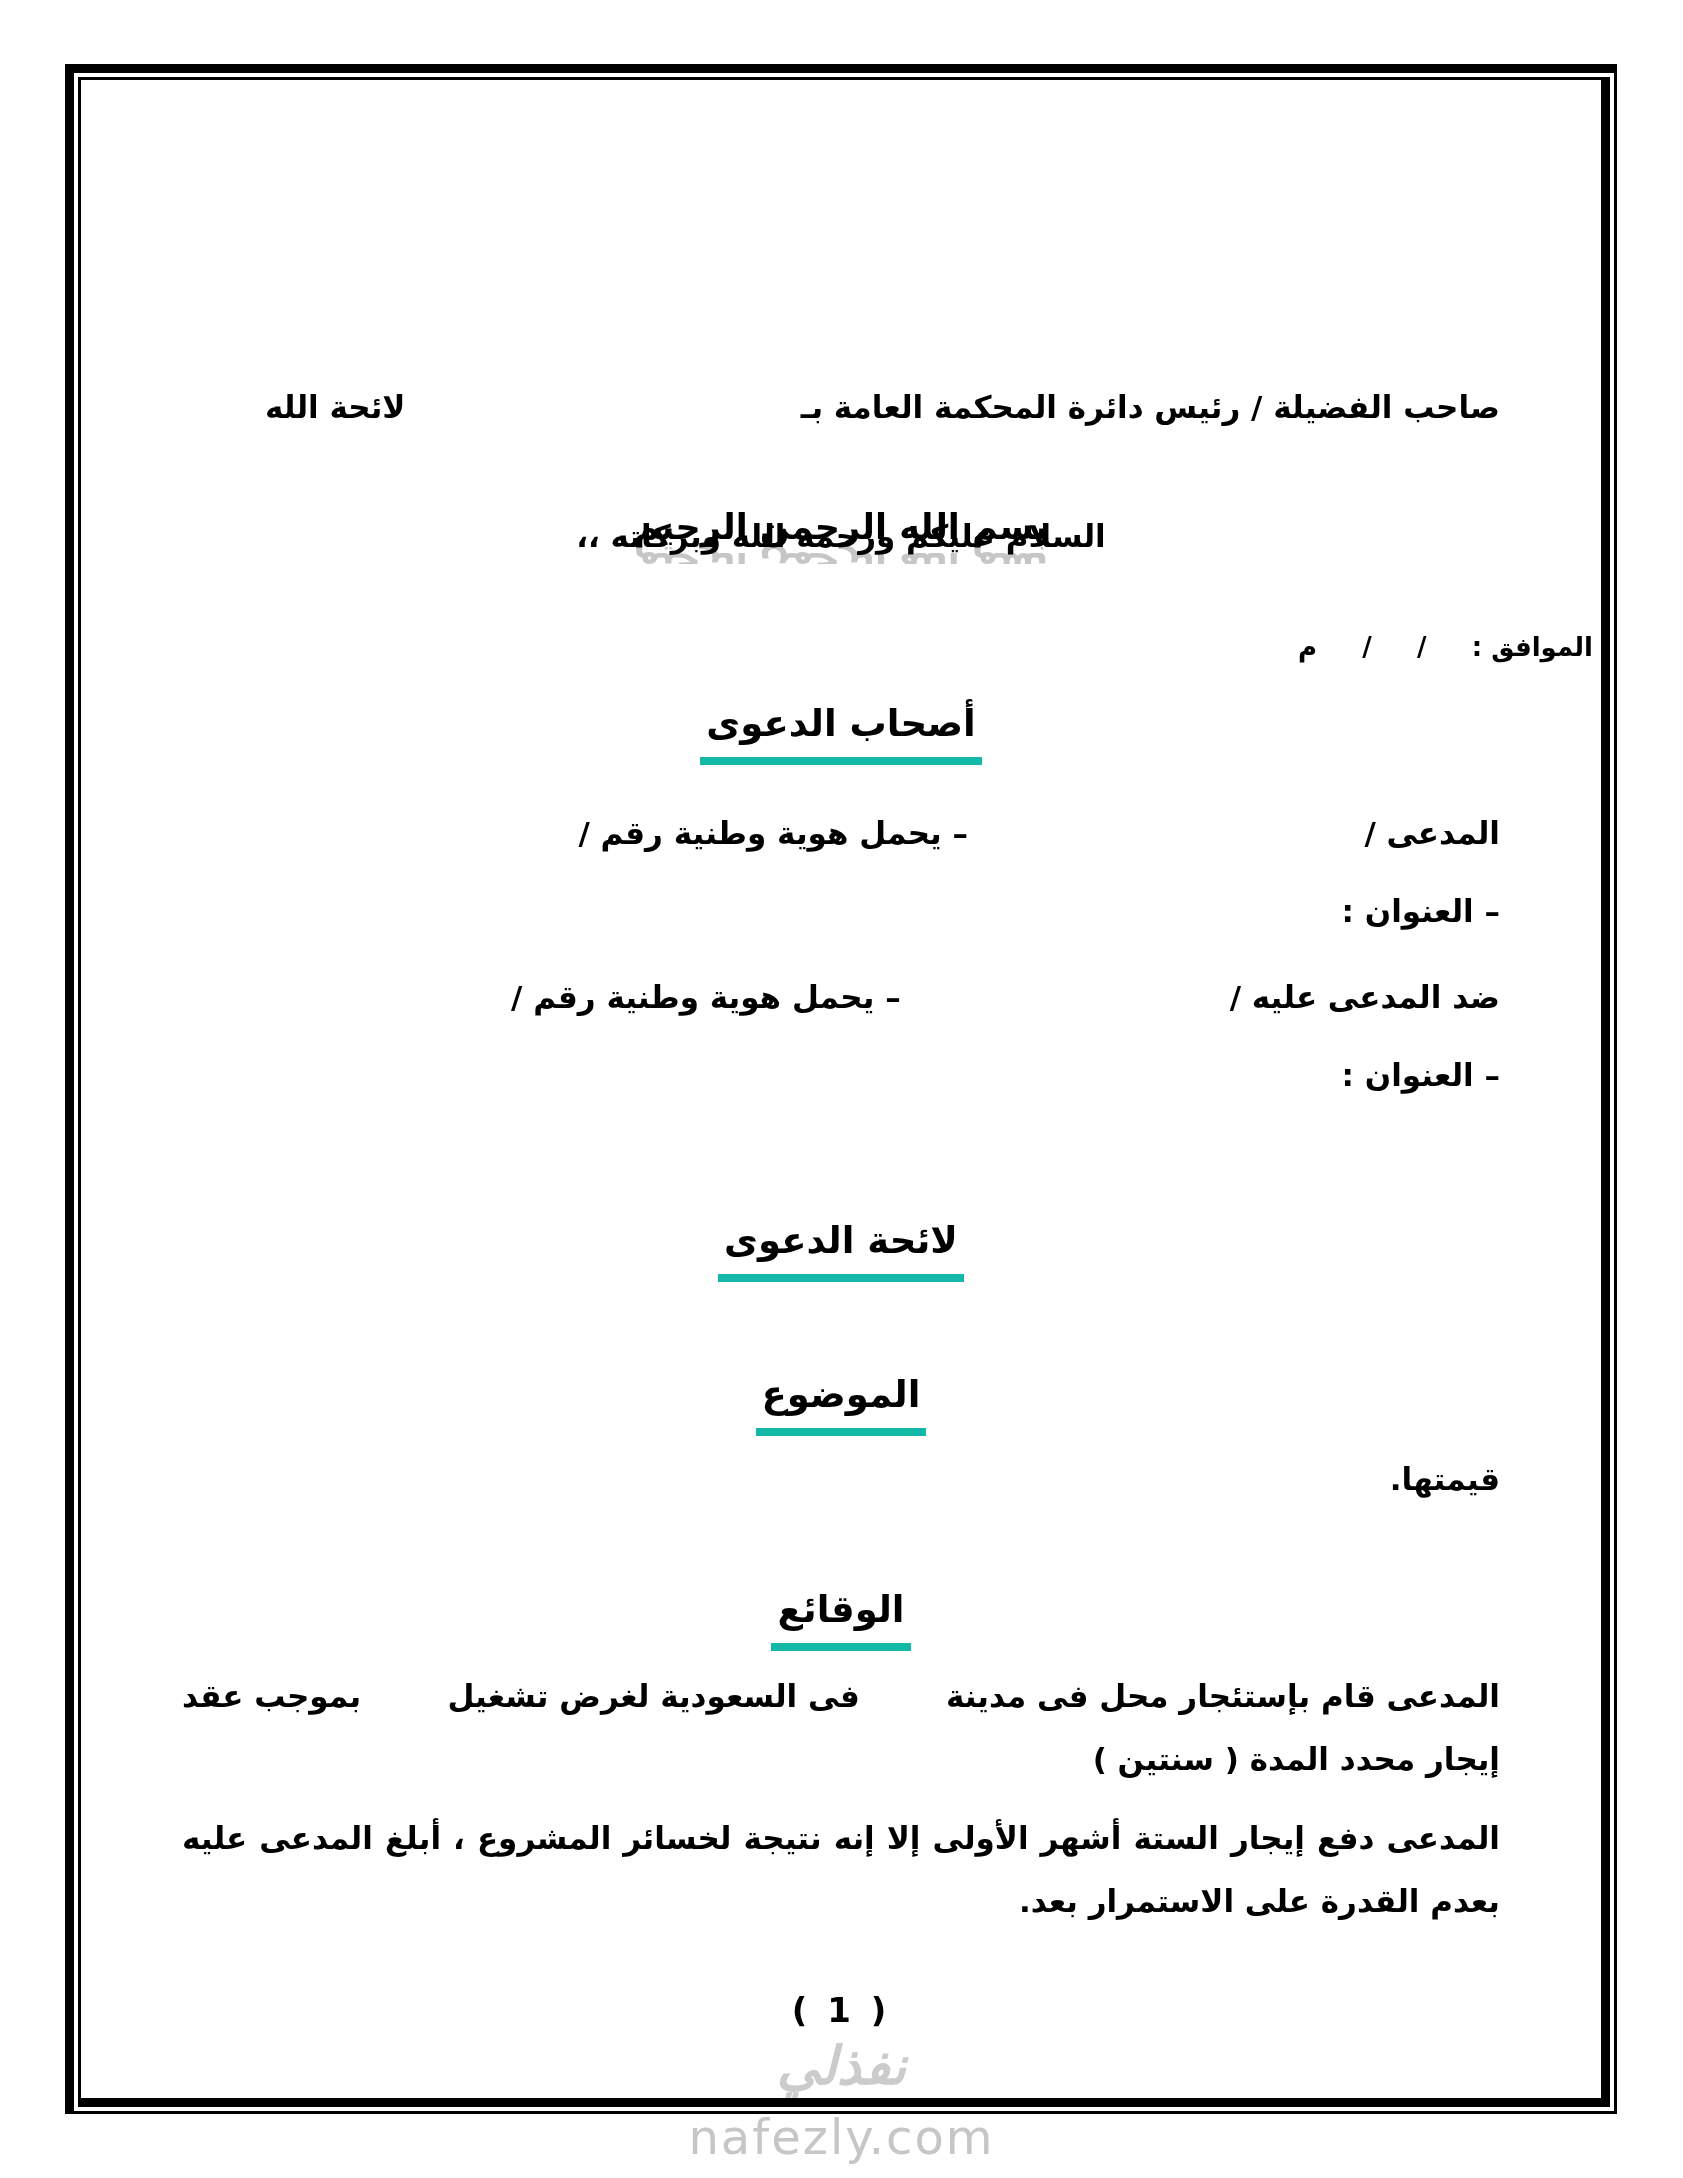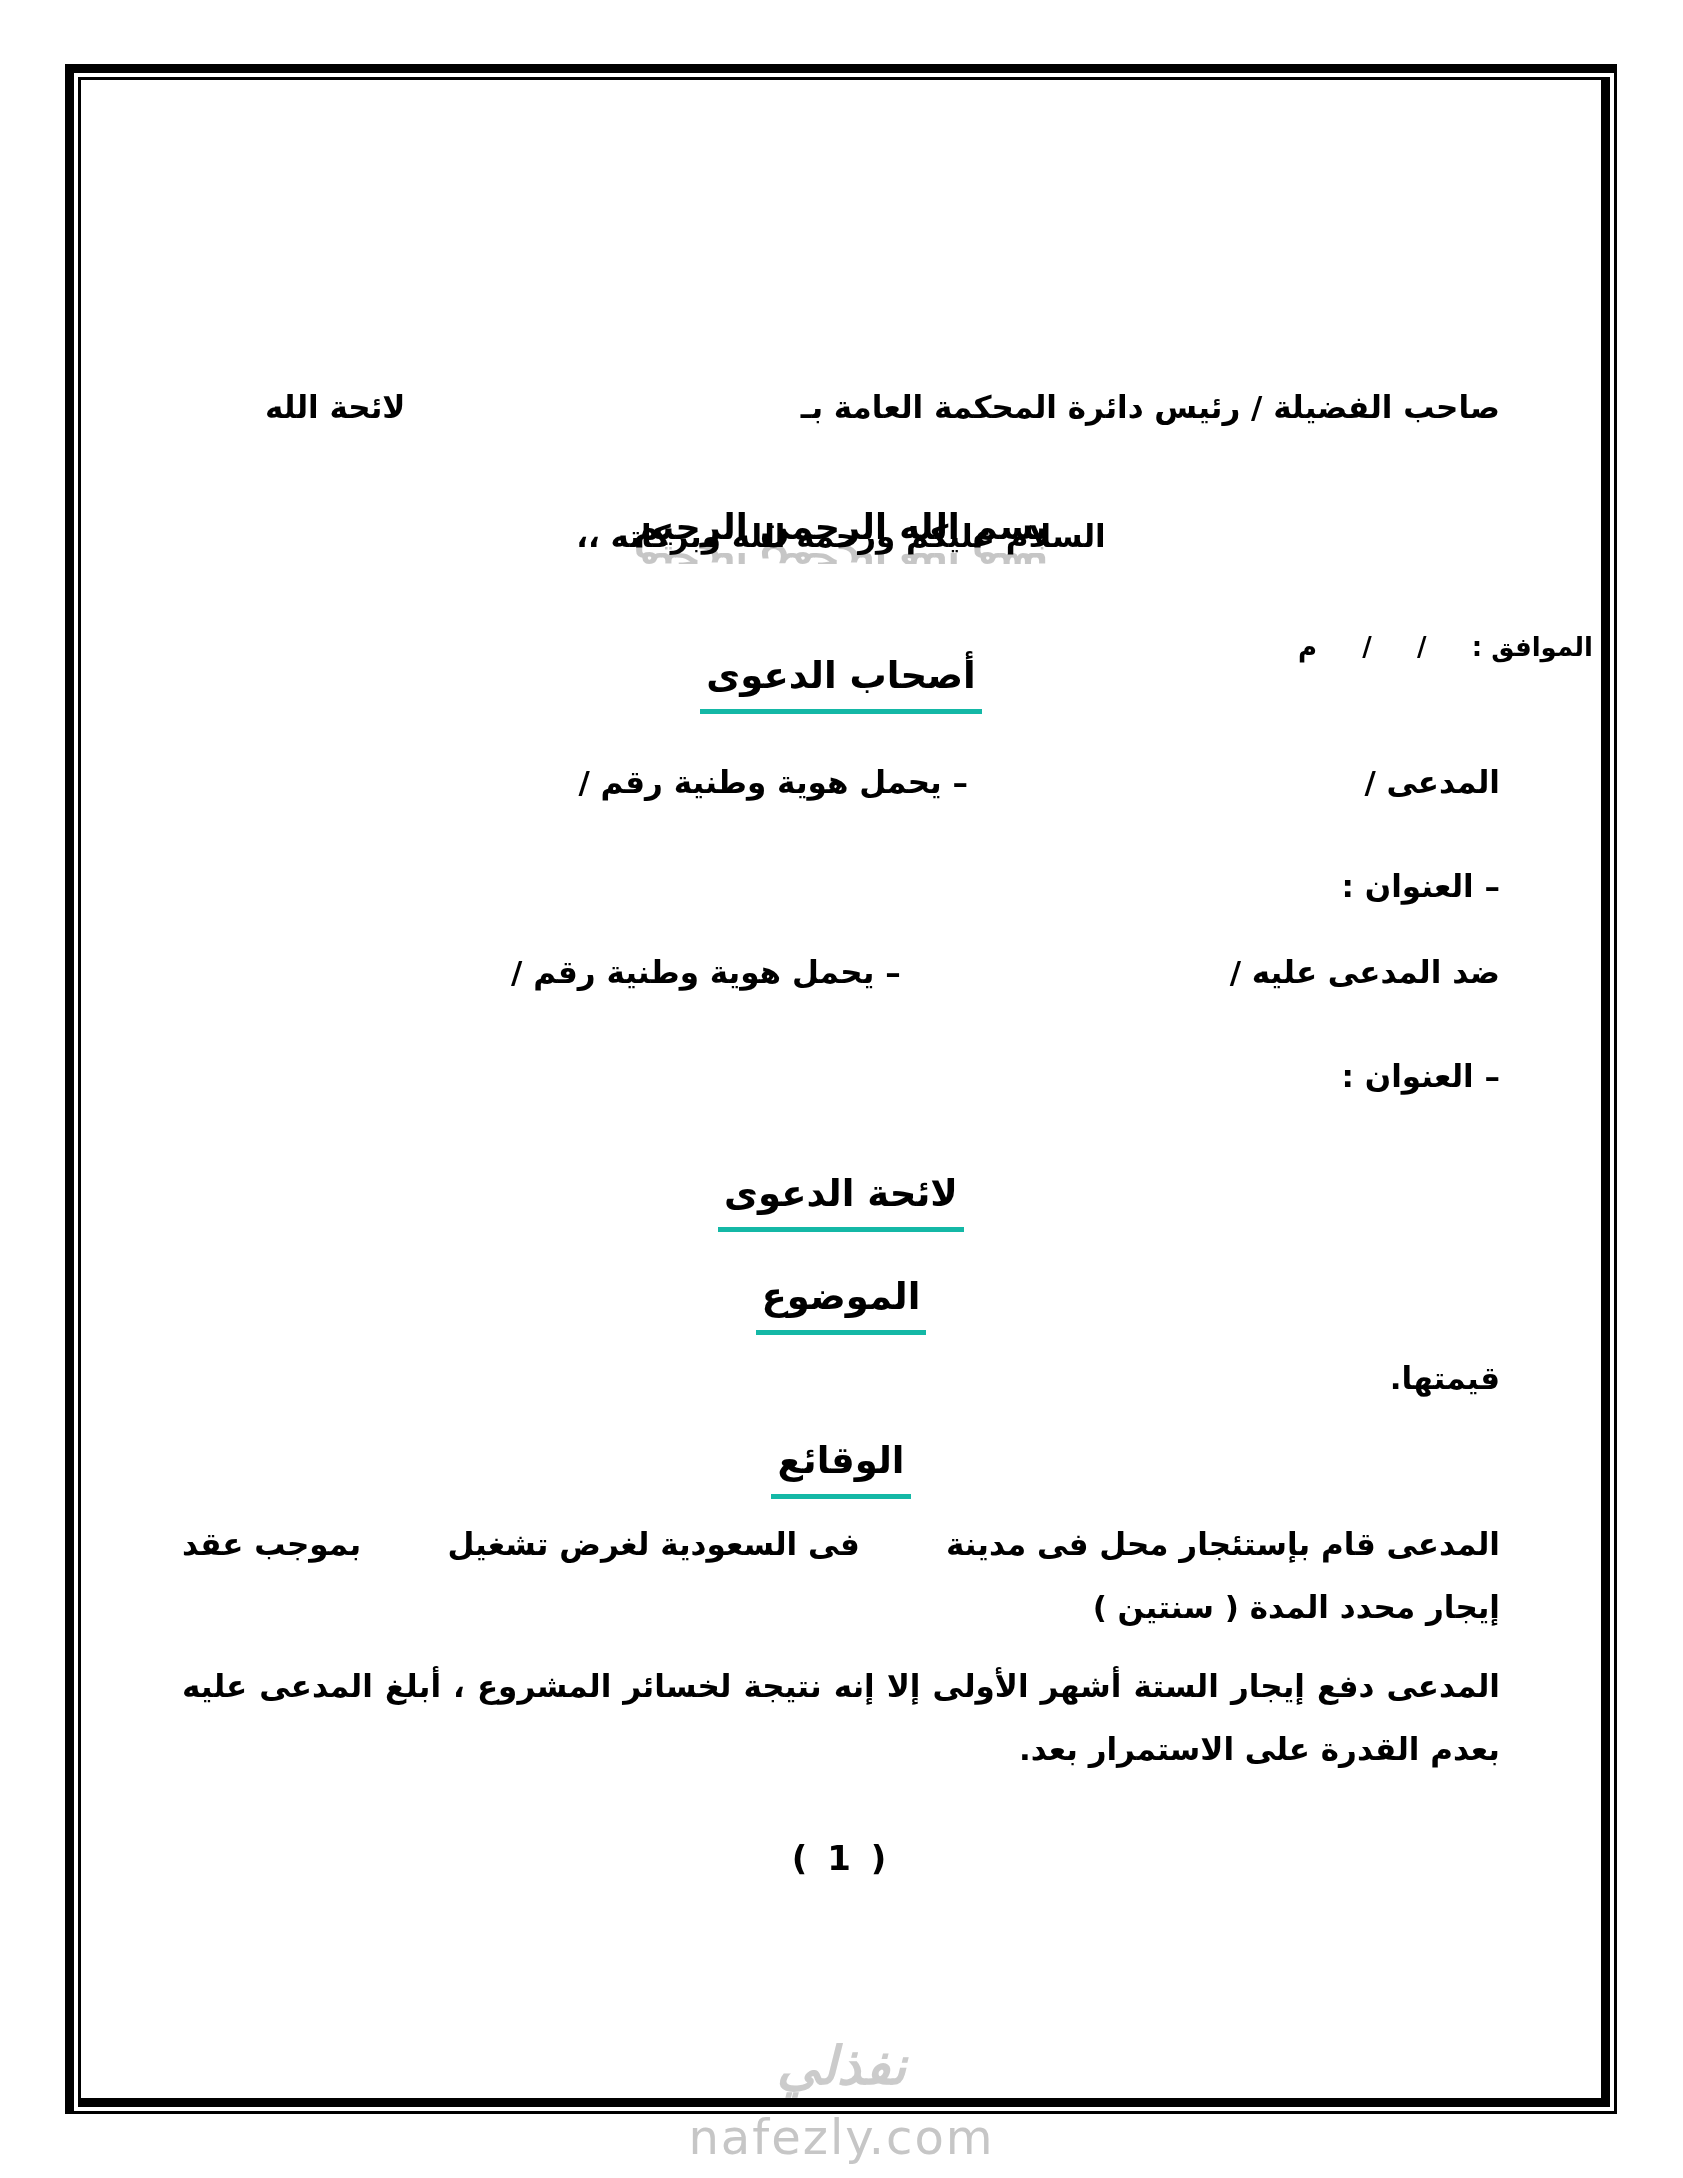--- a/index.html
+++ b/index.html
@@ -122,35 +122,36 @@
   .row-greeting {
     margin-top: 85px;
     text-align: center;
   }
 
   .h-row { text-align: center; }
   .heading {
     display: inline-block;
     font-size: 37px;
     line-height: 50px;
-    border-bottom: 5px solid #14b8a6;
+    border-bottom: 8px solid #14b8a6;
     padding: 0 6px 8px 6px;
+    margin-top: 48px;
   }
   .h-parties { margin-top: 93px; }
   .h-claim   { margin-top: 71px; }
   .h-subject { margin-top: 40px; }
   .h-details { margin-top: 65px; }
   .h-facts   { margin-top: 26px; }
 
   .row-party {
     display: flex;
     justify-content: space-between;
   }
   .row-plaintiff { margin-top: 46px; }
-  .row-address   { margin-top: 60px; }
+  .row-address   { margin-top: 34px; }
   .row-defendant { margin-top: 42px; }
   .spacer { width: 0; }
 
   .para {
     font-size: 31px;
     line-height: 63px;
   }
   .p-subject { margin-top: 12px; }
   .p-fact2   { margin-top: 16px; }
   .just {

